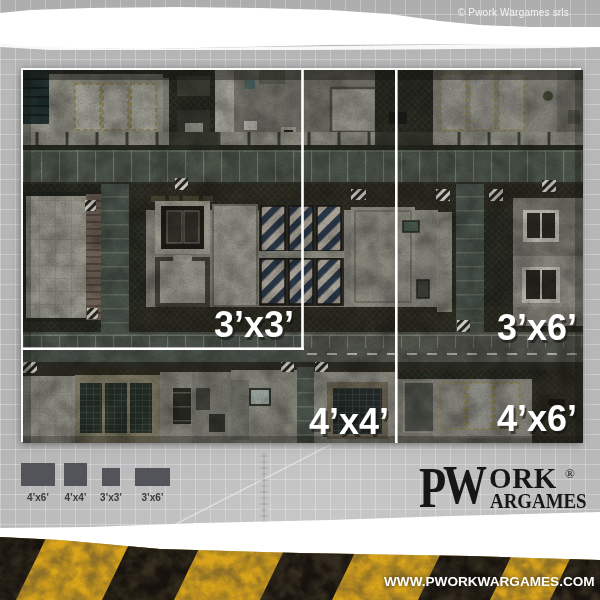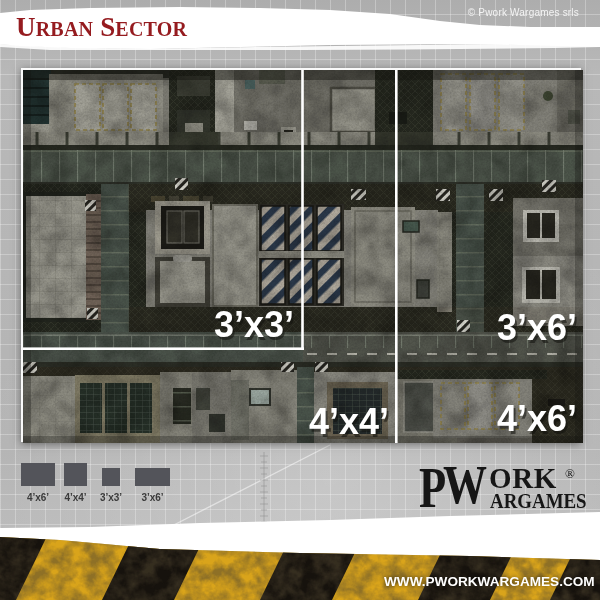--- a/index.html
+++ b/index.html
@@ -15,25 +15,22 @@
 </style>
 </head>
 <body>
 <div id="page">
 
 <svg class="abs" style="left:0;top:0;" width="600" height="60" viewBox="0 0 600 60">
   <path d="M0,13 L30,10 90,8 180,7 260,8 330,10 390,14 440,21 480,25 530,27 600,27 600,47 520,45 430,44 330,45 240,47 150,49 70,48 20,46 0,44 Z" fill="#ffffff"></path>
   <path d="M0,44 Q90,50 200,48 T420,45 L600,44 600,47 Q460,50 300,50 T50,50 L0,47 Z" fill="#ffffff" opacity=".9"></path>
 </svg>
 
-<div class="abs" style="left:16px;top:12px;font-family:'Liberation Serif',serif;font-weight:bold;color:#951b1f;letter-spacing:0.2px;white-space:nowrap;">
-  <span style="font-size:27px;">U</span><span style="font-size:20px;">RBAN</span><span style="font-size:27px;"> S</span><span style="font-size:20px;">ECTOR</span>
-</div>
-
-<div class="abs" style="right:21px;top:7px;font-size:10px;color:#f4f4f4;letter-spacing:.2px;">© Pwork Wargames srls</div>
+
+<div class="abs" style="right:31px;top:7px;font-size:10px;color:#f4f4f4;letter-spacing:.2px;">© Pwork Wargames srls</div>
 
 <svg class="abs" style="left:0;top:440px;" width="600" height="110" viewBox="0 0 600 110">
   <path d="M168,88 L330,5" stroke="#ffffff" stroke-width="1.4" opacity=".5" fill="none"></path>
   <path d="M264,12 V95" stroke="#8a8a8a" stroke-width="1" opacity=".5" fill="none"></path>
   <path d="M260,16 h8 M261,22 h6 M260,28 h8 M261,34 h6 M260,40 h8 M261,46 h6 M260,52 h8 M261,58 h6 M260,64 h8 M261,70 h6 M260,76 h8 M261,82 h6 M260,88 h8" stroke="#8a8a8a" stroke-width="1" opacity=".5"></path>
 </svg>
 
 <div class="abs" style="left:21px;top:68px;width:555.5px;height:369.5px;border:2px solid #fafafa;box-shadow:0 2px 8px rgba(60,60,60,.65);background:#41453d;">
 <svg width="560" height="373" viewBox="0 0 560 373" preserveAspectRatio="none">
   <defs>

